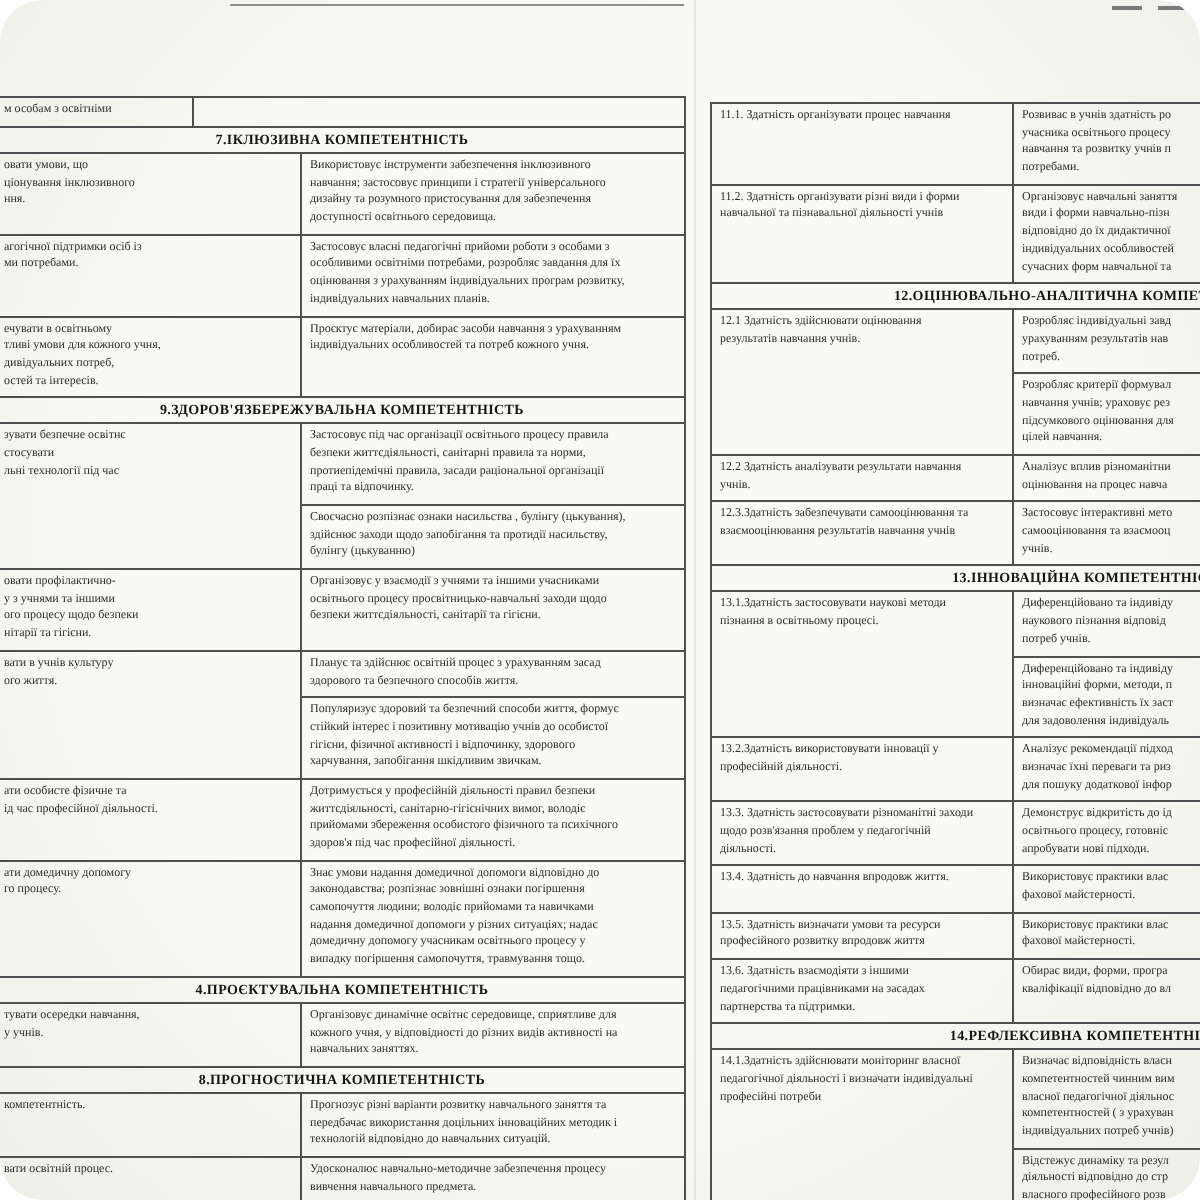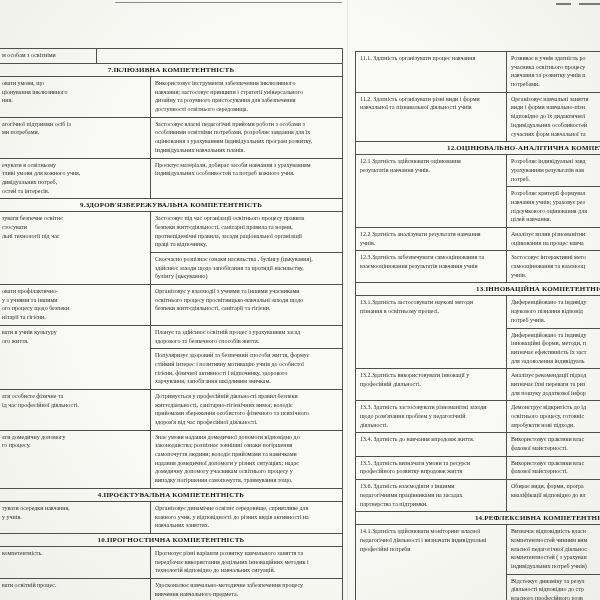--- a/index.html
+++ b/index.html
@@ -1,20 +1,21 @@
 <!DOCTYPE html>
 <html><head>
 <meta charset="utf-8">
 <style>
   html,body{margin:0;padding:0;}
   .canvas{
     position:relative;width:600px;height:600px;overflow:hidden;
     background:radial-gradient(ellipse at 50% 45%, #f9f9f5 55%, #efefe9 100%);
     font-family:"Liberation Serif","DejaVu Serif",serif;
     color:#2e2e2e;
+    border-radius:21px;
   }
   .page{position:absolute;background:transparent;}
   .page-left{left:0;top:48px;width:342px;border-right:1px solid #4f4f4f;border-bottom:1px solid #4f4f4f;}
   .page-right{left:355px;top:51px;width:378px;border-left:1px solid #4f4f4f;border-bottom:1px solid #4f4f4f;}
   .block{border-top:1px solid #4f4f4f;}
   .h-row{
     text-align:center;font-weight:bold;font-size:7px;letter-spacing:.2px;
     color:#161616;padding:2px 1px;white-space:nowrap;
   }
   .t-row{display:flex;align-items:stretch;}
@@ -146,21 +147,21 @@
       <div class="block h-row">4.ПРОЄКТУВАЛЬНА  КОМПЕТЕНТНІСТЬ</div>
       <div class="block t-row">
         <div class="cell-l">тувати осередки навчання,
 у учнів.</div>
         <div class="cell-r">
           <div class="sub">Організовує динамічне освітнє середовище, сприятливе для
 кожного учня, у відповідності до різних видів активності на
 навчальних заняттях.</div>
         </div>
       </div>
-      <div class="block h-row">10.ПРОГНОСТИЧНА КОМПЕТЕНТНІСТЬ</div>
+      <div class="block h-row">8.ПРОГНОСТИЧНА КОМПЕТЕНТНІСТЬ</div>
       <div class="block t-row">
         <div class="cell-l">компетентність.</div>
         <div class="cell-r">
           <div class="sub">Прогнозує різні варіанти розвитку навчального заняття та
 передбачає використання доцільних інноваційних методик і
 технологій відповідно до навчальних ситуацій.</div>
         </div>
       </div>
       <div class="block t-row">
         <div class="cell-l">вати освітній процес.</div>

